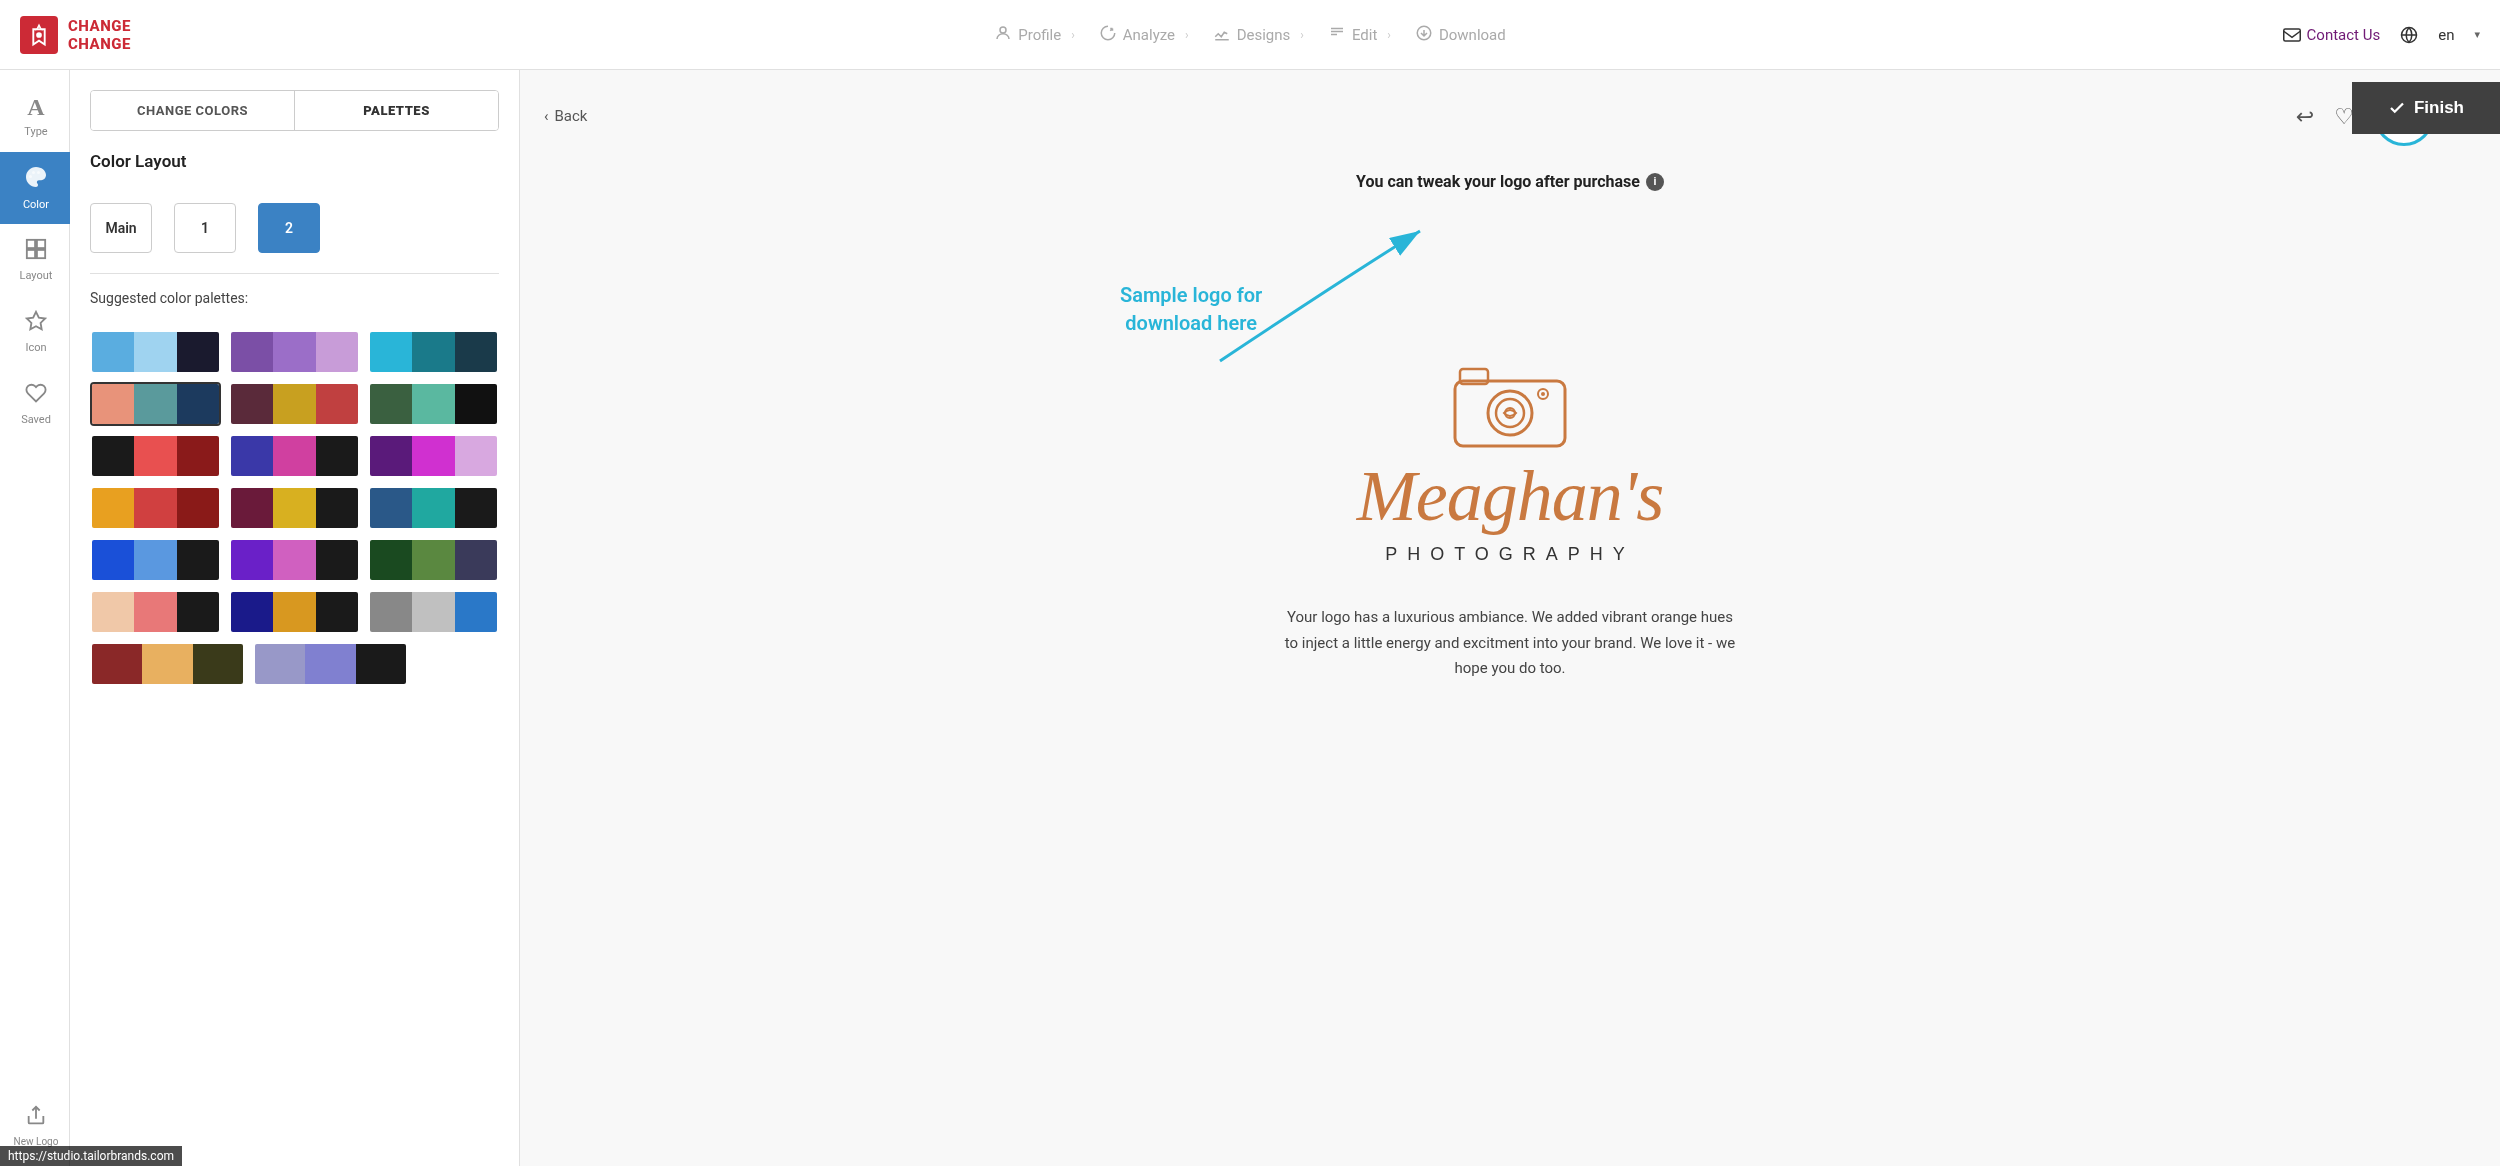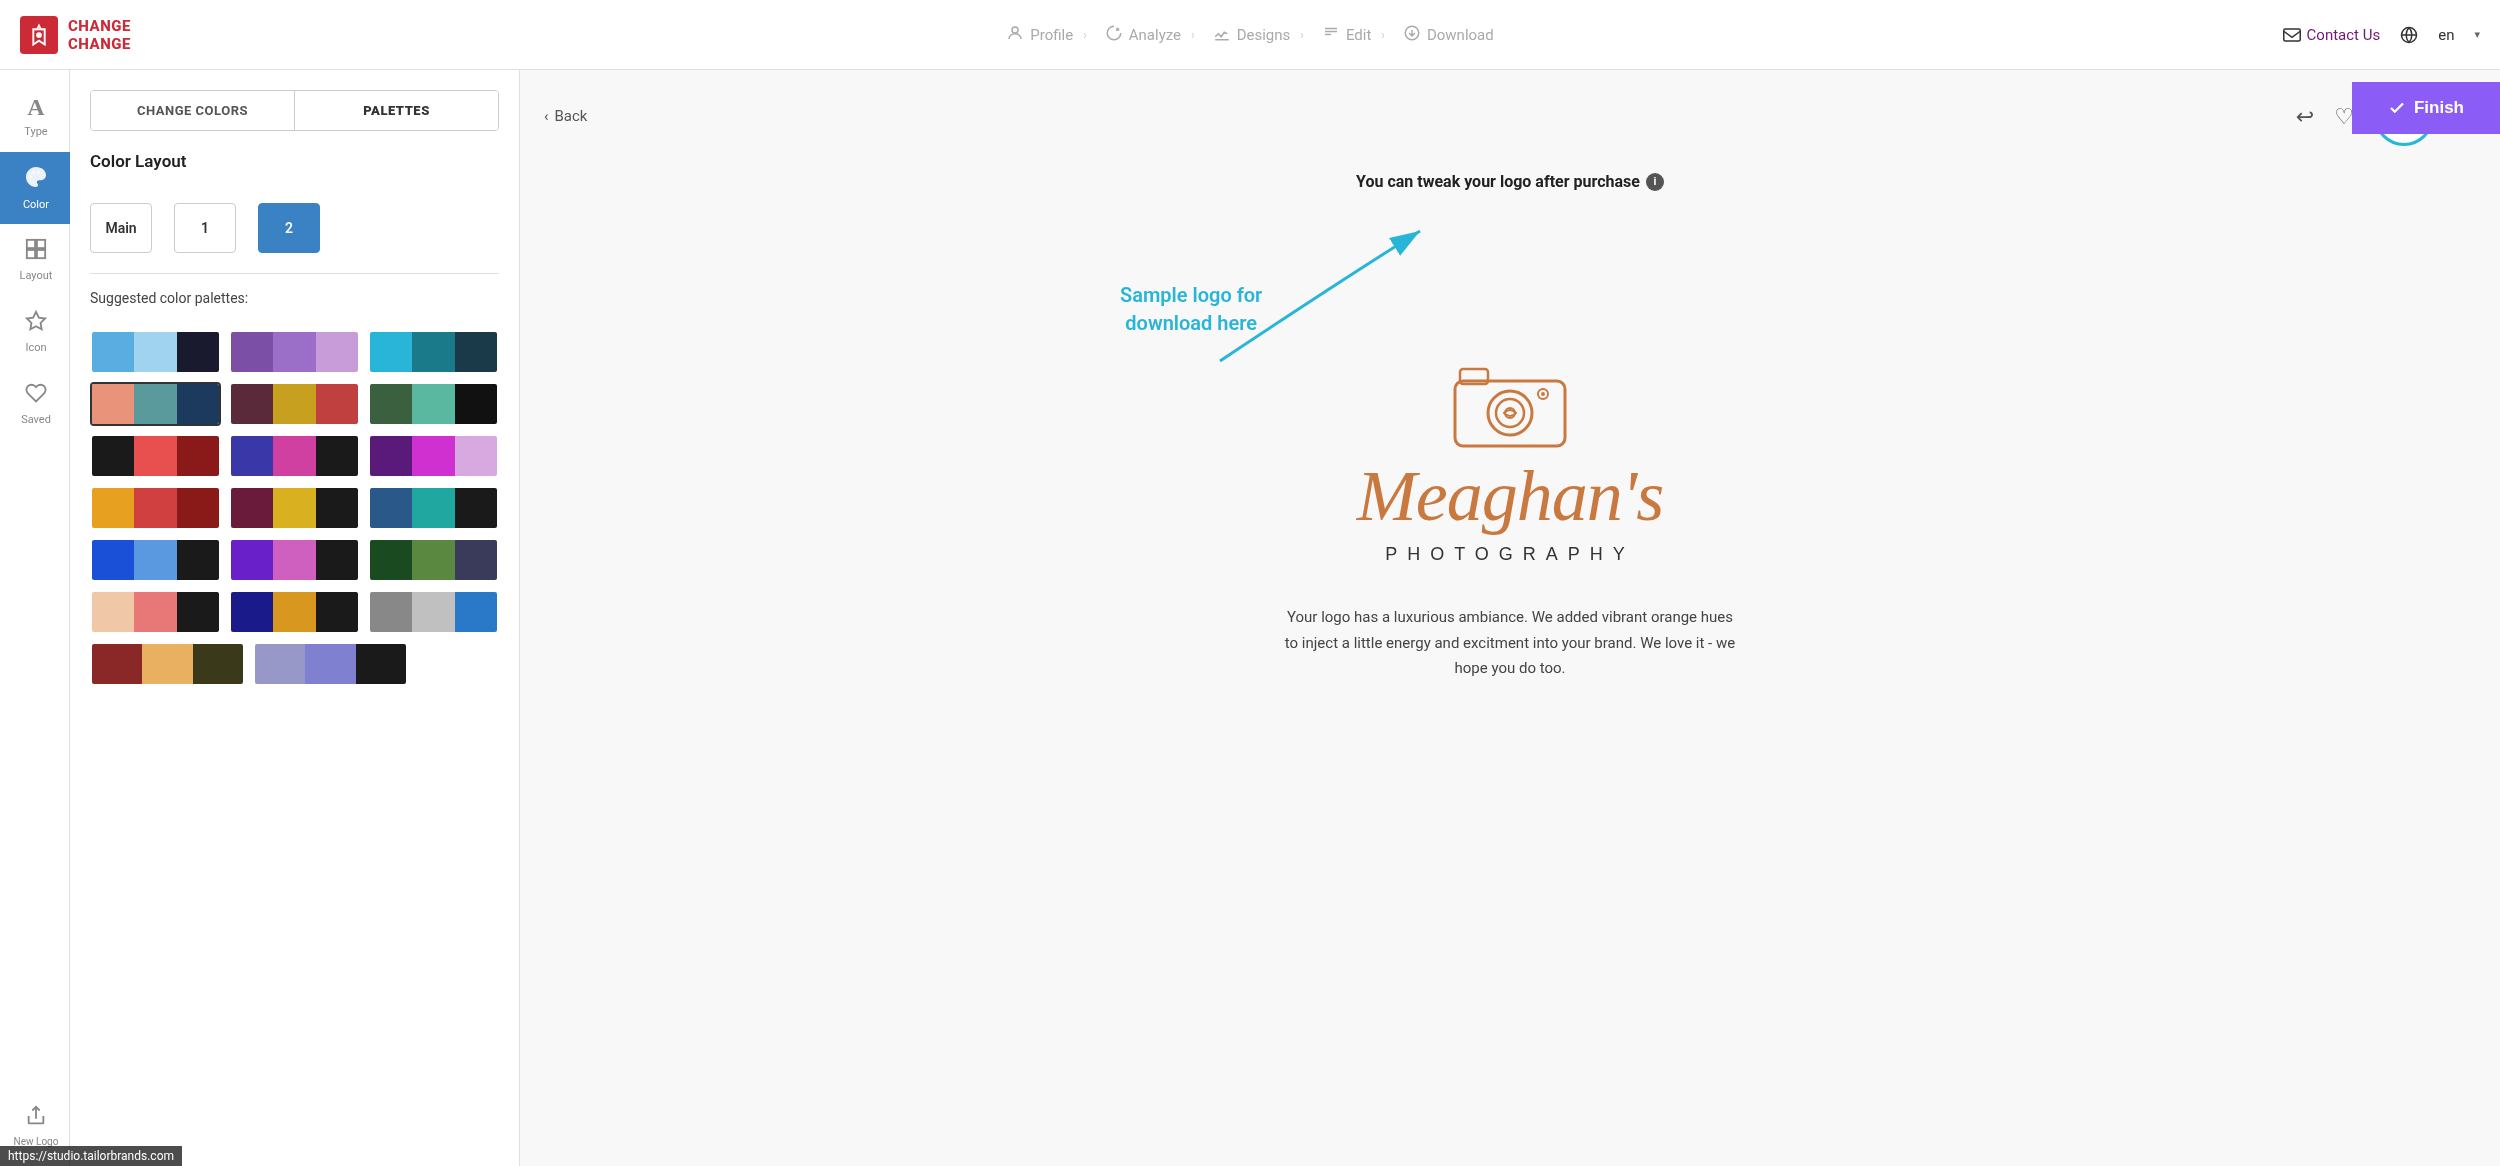--- a/index.html
+++ b/index.html
@@ -31,21 +31,21 @@
       font-size: 15px;
       color: #cc2a36;
       line-height: 1.2;
       letter-spacing: 0.5px;
     }
     .nav-steps {
       display: flex;
       align-items: center;
       flex: 1;
       justify-content: center;
-      gap: 18px;
+      gap: 24px;
     }
     .nav-step {
       display: flex;
       align-items: center;
       gap: 6px;
       color: #aaa;
       font-size: 15px;
       cursor: pointer;
     }
     .nav-step .step-icon { font-size: 16px; color: #aaa; }
@@ -254,21 +254,21 @@
       font-size: 22px;
       color: #555;
       cursor: pointer;
       background: #fff;
       position: relative;
     }
     .finish-btn {
       position: absolute;
       right: 0;
       top: 12px;
-      background: #8b5cf6;
+      background: #404040;
       color: #fff;
       padding: 16px 36px;
       font-size: 17px;
       font-weight: 600;
       border: none;
       cursor: pointer;
       display: flex;
       align-items: center;
       gap: 8px;
     }

